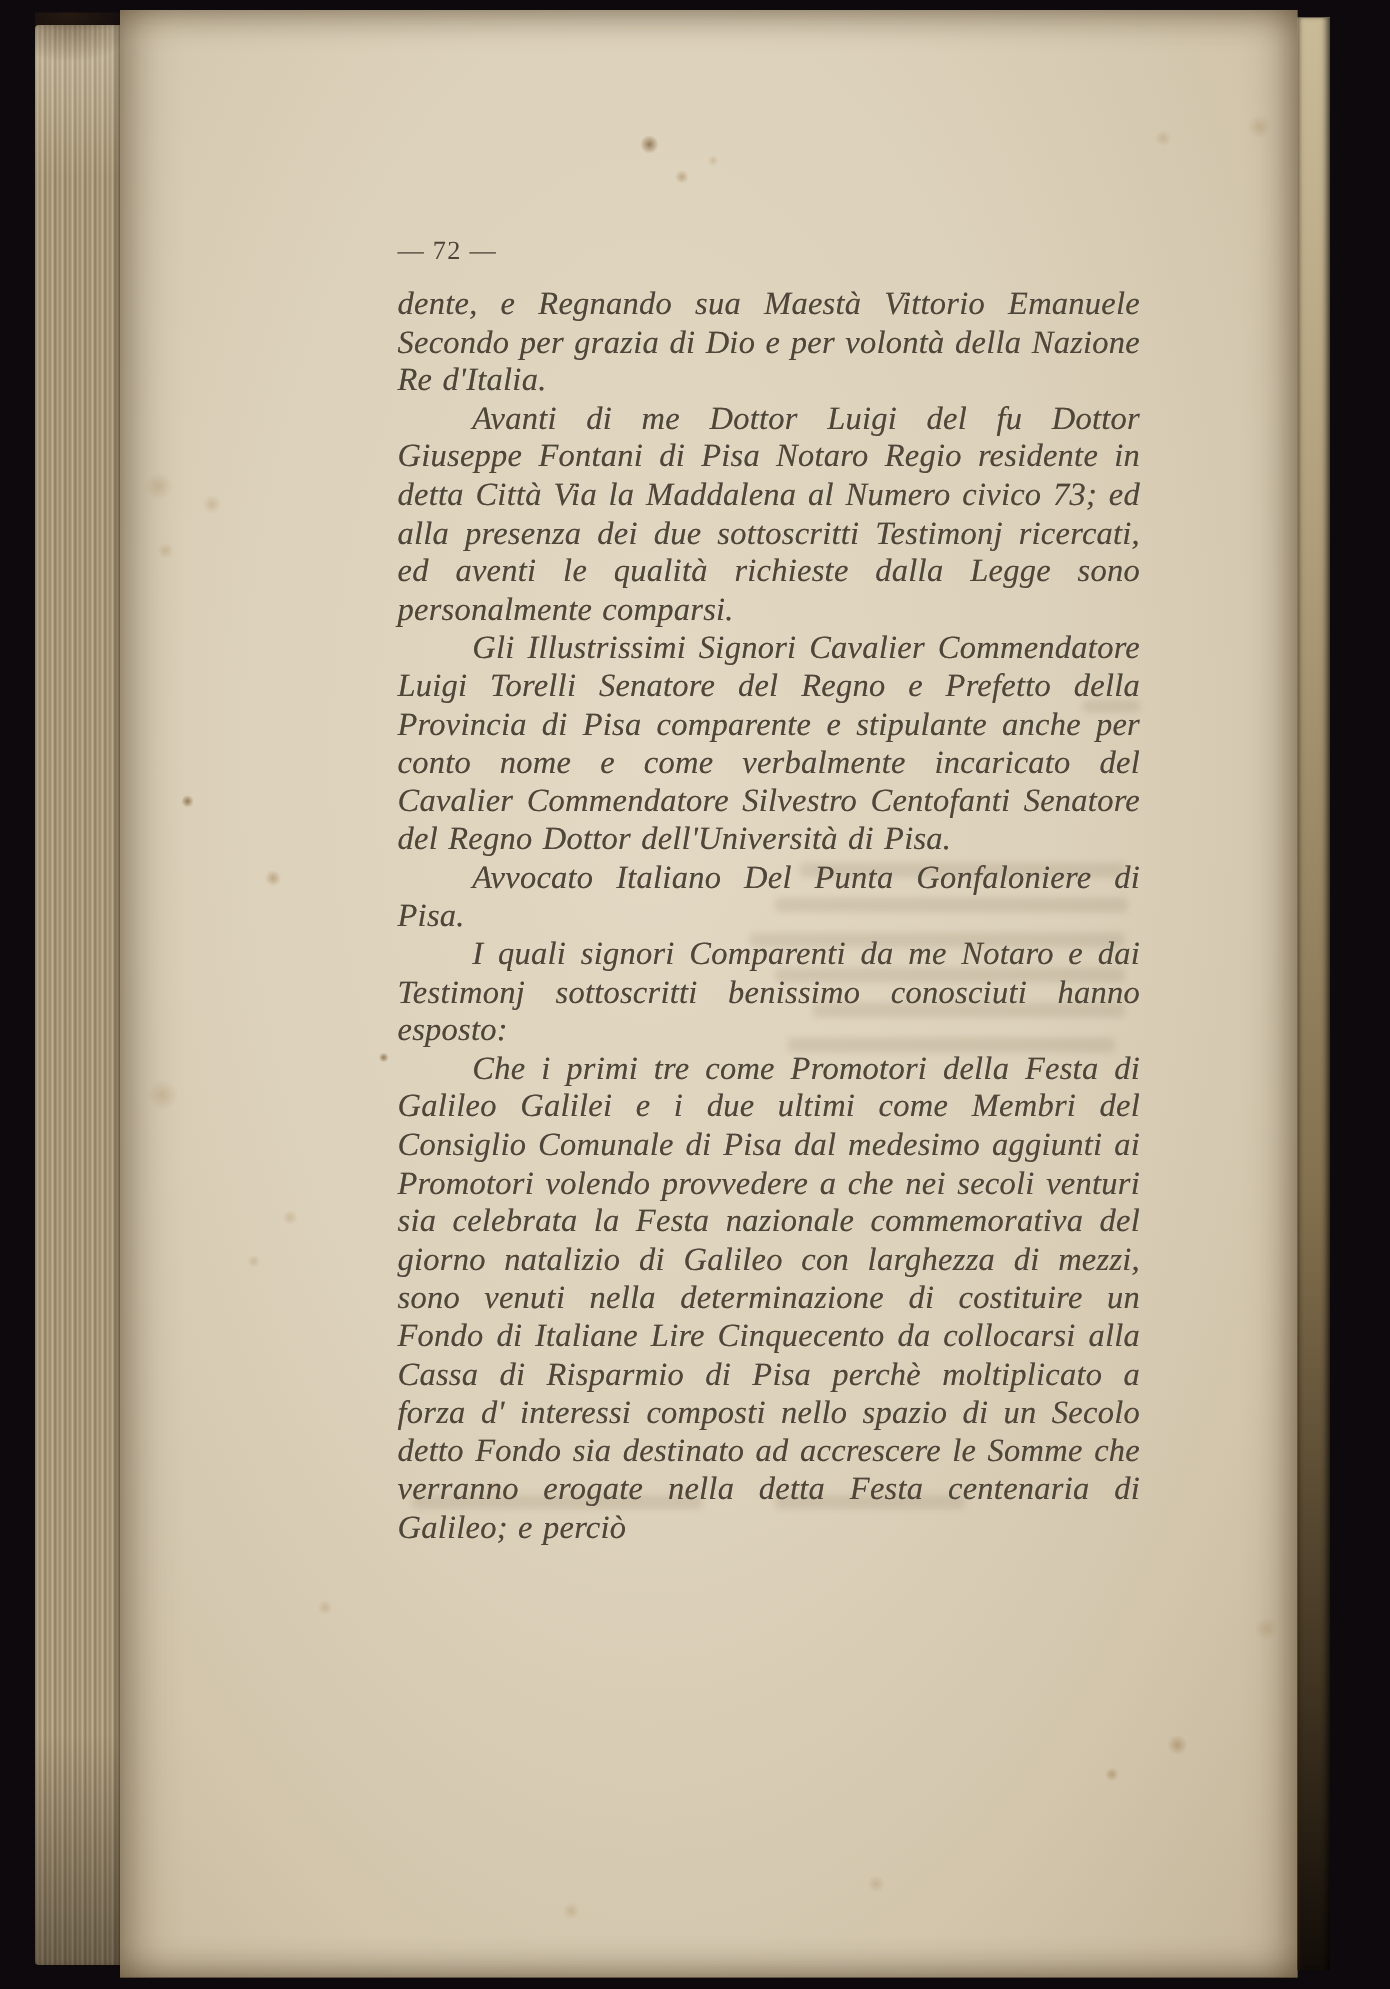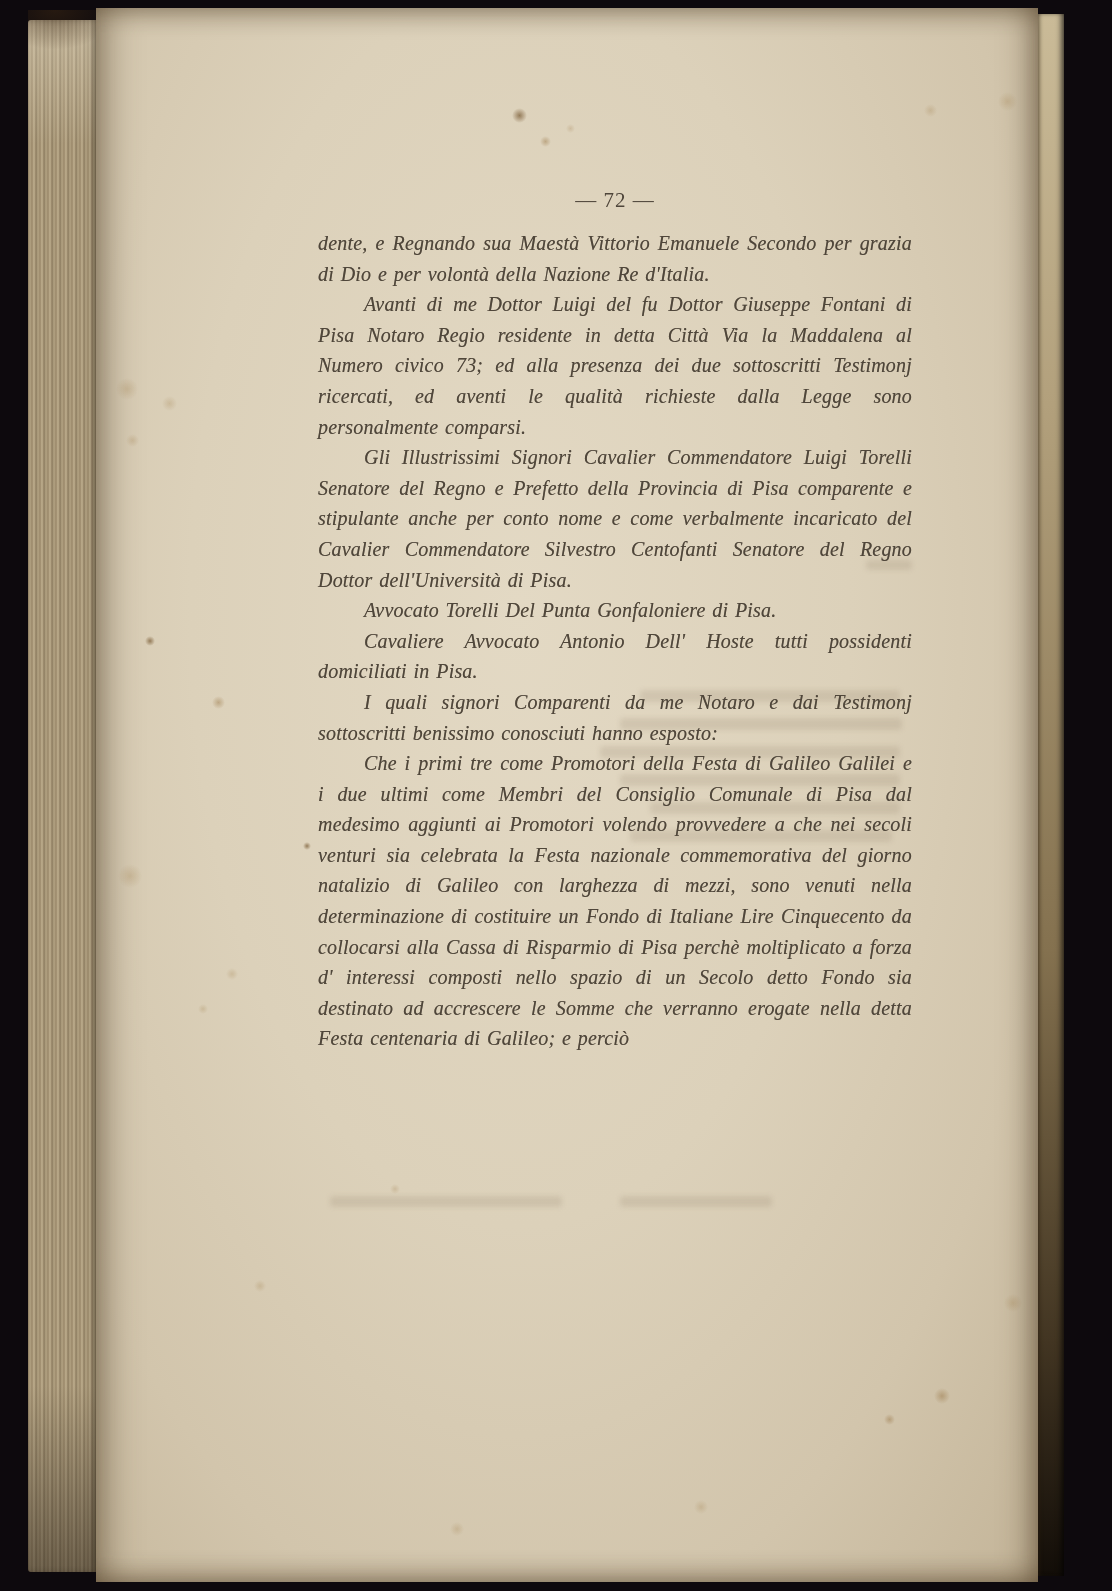--- a/index.html
+++ b/index.html
@@ -35,26 +35,26 @@
   
   .next-edge {
     position:absolute; left:1038px; top:14px; width:26px; height:1562px;
     background:linear-gradient(180deg,#cabb98 0%, #b2a07c 25%, #84714f 60%, #423522 85%, #120d08 100%);
     box-shadow: inset -5px 0 6px -3px rgba(0,0,0,0.8), inset 3px 0 4px -2px rgba(40,28,14,0.7);
   }
   .text-block {
     position:absolute; left:222px; top:180px; width:594px; z-index:3;
   }
   .page-number {
-    text-align:center; font-size:21px; color:#4e453a;
+    text-align:left; font-size:21px; color:#4e453a;
     letter-spacing:1px; margin-bottom:15px;
   }
   .text-block p {
     margin:0; text-indent:2.3em; text-align:justify;
-    font-style:italic; font-size:20px; line-height:30.6px;
+    font-style:italic; font-size:26px; line-height:30.6px;
     color:#4f463a; letter-spacing:0.2px; word-spacing:1.5px;
     text-shadow:0 0 0.5px rgba(79,70,58,0.55);
   }
   .text-block p.first { text-indent:0; }
   
   .stain {
     position:absolute; border-radius:50%; z-index:2; pointer-events:none;
     background:radial-gradient(circle, rgba(138,98,44,0.38) 0%, rgba(138,98,44,0.0) 70%);
     filter:blur(0.5px);
   }
@@ -84,22 +84,21 @@
     <div class="ghost" style="left:534px; top:822px; width:262px; height:12px;"></div>
     <div class="ghost" style="left:770px; top:552px; width:46px; height:10px;"></div>
     <div class="ghost" style="left:234px; top:1188px; width:232px; height:11px;"></div>
     <div class="ghost" style="left:524px; top:1188px; width:152px; height:11px;"></div>
 
     <div class="text-block">
       <div class="page-number">—  72  —</div>
       <p class="first">dente, e Regnando sua Maestà Vittorio Emanuele Secondo per grazia di Dio e per volontà della Nazione Re d'Italia.</p>
       <p>Avanti di me Dottor Luigi del fu Dottor Giuseppe Fontani di Pisa Notaro Regio residente in detta Città Via la Maddalena al Numero civico 73; ed alla presenza dei due sottoscritti Testimonj ricercati, ed aventi le qualità richieste dalla Legge sono personalmente comparsi.</p>
       <p>Gli Illustrissimi Signori Cavalier Commendatore Luigi Torelli Senatore del Regno e Prefetto della Provincia di Pisa comparente e stipulante anche per conto nome e come verbalmente incaricato del Cavalier Commendatore Silvestro Centofanti Senatore del Regno Dottor dell'Università di Pisa.</p>
-      <p>Avvocato Torelli Del Punta Gonfaloniere di Pisa.</p>
-      <p>Cavaliere Avvocato Antonio Dell' Hoste tutti possidenti domiciliati in Pisa.</p>
+      <p>Avvocato Italiano Del Punta Gonfaloniere di Pisa.</p>
       <p>I quali signori Comparenti da me Notaro e dai Testimonj sottoscritti benissimo conosciuti hanno esposto:</p>
       <p>Che i primi tre come Promotori della Festa di Galileo Galilei e i due ultimi come Membri del Consiglio Comunale di Pisa dal medesimo aggiunti ai Promotori volendo provvedere a che nei secoli venturi sia celebrata la Festa nazionale commemorativa del giorno natalizio di Galileo con larghezza di mezzi, sono venuti nella determinazione di costituire un Fondo di Italiane Lire Cinquecento da collocarsi alla Cassa di Risparmio di Pisa perchè moltiplicato a forza d' interessi composti nello spazio di un Secolo detto Fondo sia destinato ad accrescere le Somme che verranno erogate nella detta Festa centenaria di Galileo; e perciò</p>
     </div>
   </div>
 
   <span class="stain dark" style="left:512px; top:108px; width:15px; height:15px;"></span>
   <span class="stain" style="left:540px; top:136px; width:11px; height:11px;"></span>
   <span class="stain faint" style="left:566px; top:124px; width:9px;  height:9px;"></span>
   <span class="stain faint" style="left:924px; top:104px; width:13px; height:13px;"></span>
   <span class="stain faint" style="left:998px; top:92px;  width:19px; height:19px;"></span>

